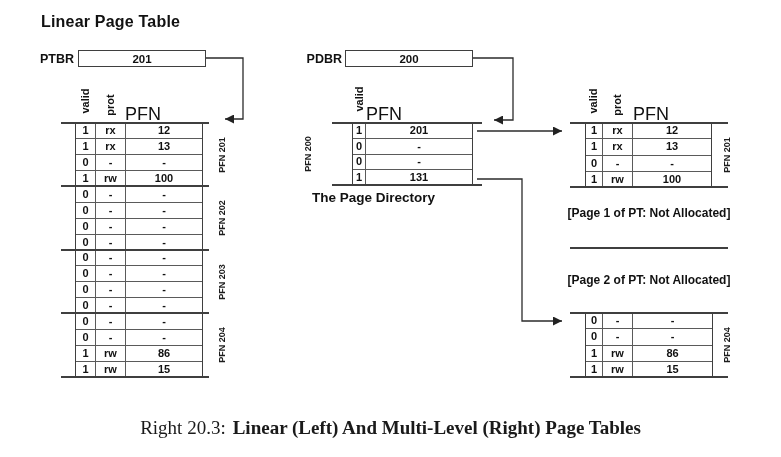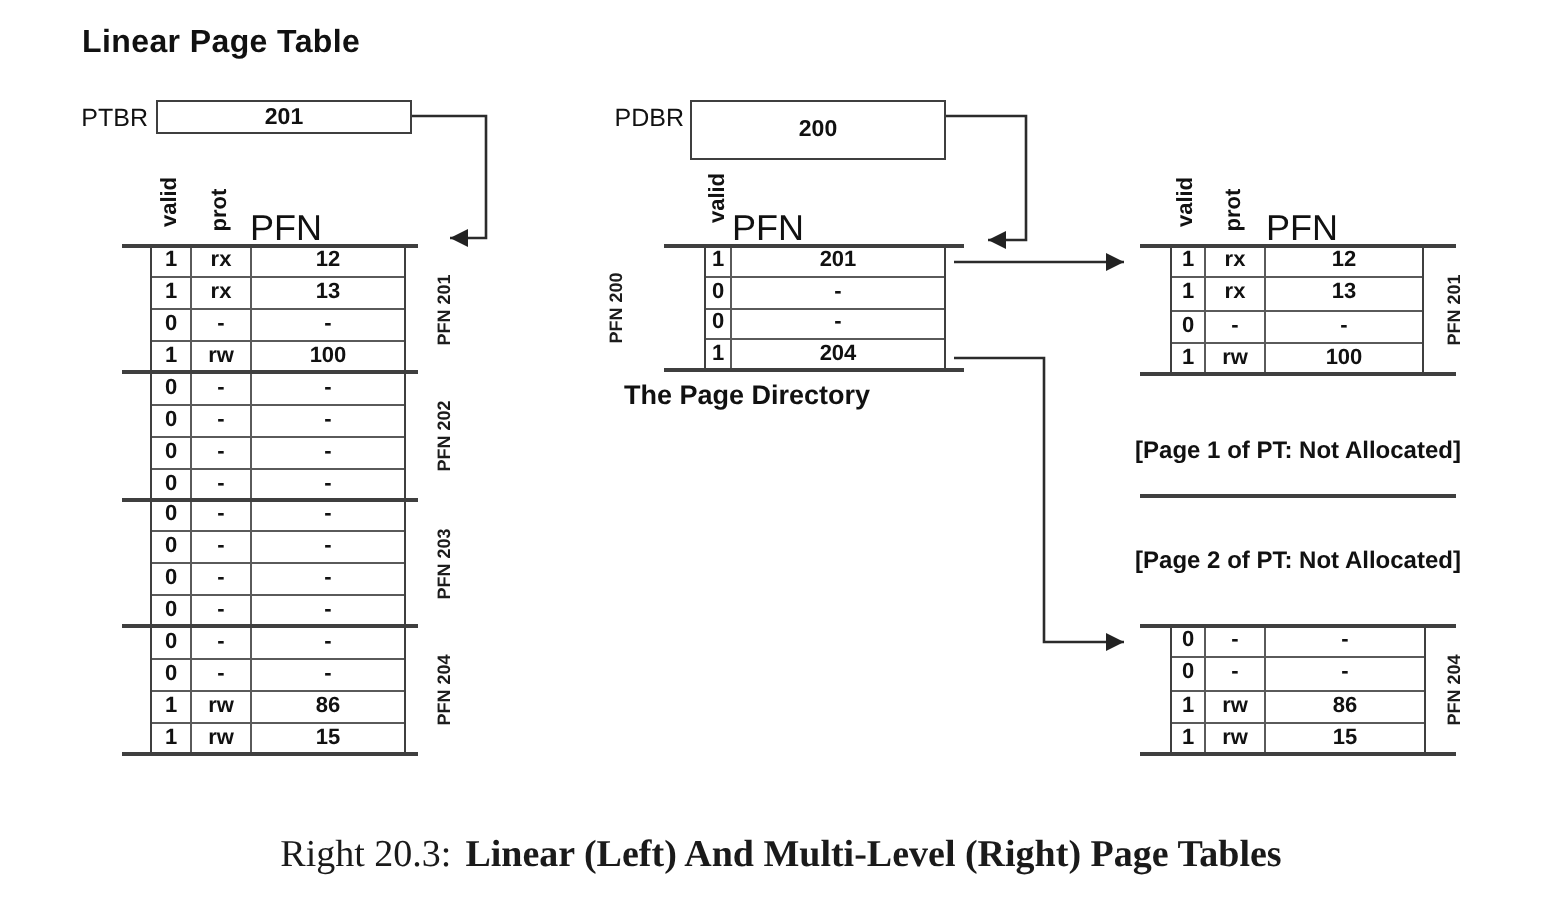--- a/index.html
+++ b/index.html
@@ -13,21 +13,21 @@
     width: 781px; height: 457px;
     background: var(--bg);
     font-family: "Liberation Sans", sans-serif;
     color: var(--ink);
   }
   #canvas { position: relative; width: 781px; height: 457px; overflow: hidden; background: var(--bg); }
   .abs { position: absolute; }
 
   .diagram-title { font-weight: bold; font-size: 16px; text-align: left; letter-spacing: 0.2px; }
 
-  .reg-label { font-weight: normal; font-size: 12.5px; text-align: right; }
+  .reg-label { font-weight: bold; font-size: 12.5px; text-align: right; }
   .reg-box {
     border: 1.2px solid var(--line);
     display: flex; align-items: center; justify-content: center;
     font-weight: bold; font-size: 11.5px;
     box-sizing: border-box; background: var(--bg);
   }
 
   
   .ptable {
     display: flex; flex-direction: column;
@@ -178,21 +178,21 @@
   <div class="gline" style="left:61px; top:312px; width:148px;"></div>
   <div class="gline" style="left:61px; top:376px; width:148px;"></div>
 
   <div class="rot-label" style="left:192px; top:149px; width:60px; height:12px;">PFN 201</div>
   <div class="rot-label" style="left:192px; top:212px; width:60px; height:12px;">PFN 202</div>
   <div class="rot-label" style="left:192px; top:276px; width:60px; height:12px;">PFN 203</div>
   <div class="rot-label" style="left:192px; top:339px; width:60px; height:12px;">PFN 204</div>
 
 
   <div class="abs reg-label" style="left:296px; top:52px; width:46px;">PDBR</div>
-  <div class="abs reg-box" style="left:345px; top:50px; width:128px; height:30px;text-align:right;">
+  <div class="abs reg-box" style="left:345px; top:50px; width:128px; height:17px;text-align:right;">
     <span>200</span>
   </div>
 
   <div class="rot-head" style="left:341px; top:93px; width:36px; height:12px;">valid</div>
   <div class="col-head" style="left:366px; top:104px; width:107px;">PFN</div>
 
   <div class="ptable dt abs" style="left:352px; top:123px; width:121px; height:62px;">
     <div class="prow">
         <span class="cell cv">1</span>
         <span class="cell cf">201</span>
@@ -200,21 +200,21 @@
     <div class="prow">
         <span class="cell cv">0</span>
         <span class="cell cf">-</span>
       </div>
     <div class="prow">
         <span class="cell cv">0</span>
         <span class="cell cf">-</span>
       </div>
     <div class="prow">
         <span class="cell cv">1</span>
-        <span class="cell cf">204</span>
+        <span class="cell cf">131</span>
       </div>
   </div>
 
   <div class="gline" style="left:332px; top:122px; width:150px;"></div>
   <div class="gline" style="left:332px; top:184px; width:150px;"></div>
 
   <div class="rot-label" style="left:278px; top:148px; width:60px; height:12px;">PFN 200</div>
 
   <div class="dir-caption" style="left:312px; top:190px; width:200px;">The Page Directory</div>
 
@@ -241,21 +241,21 @@
     <div class="prow">
         <span class="cell cv">1</span>
         <span class="cell cp">rw</span>
         <span class="cell cf">100</span>
       </div>
   </div>
   <div class="gline" style="left:570px; top:122px; width:158px;"></div>
   <div class="gline" style="left:570px; top:186px; width:158px;"></div>
   <div class="rot-label" style="left:697px; top:149px; width:60px; height:12px;">PFN 201</div>
 
-  <div class="note-text" style="left:520px; top:206px; width:258px;margin-top:12px;">[Page 1 of PT: Not Allocated]</div>
+  <div class="note-text" style="left:520px; top:206px; width:258px;">[Page 1 of PT: Not Allocated]</div>
 
   <div class="gline" style="left:570px; top:247px; width:158px;"></div>
 
   <div class="note-text" style="left:520px; top:273px; width:258px;">[Page 2 of PT: Not Allocated]</div>
 
   <div class="ptable rt abs" style="left:585px; top:313px; width:128px; height:64px;">
     <div class="prow">
         <span class="cell cv">0</span>
         <span class="cell cp">-</span>
         <span class="cell cf">-</span>

